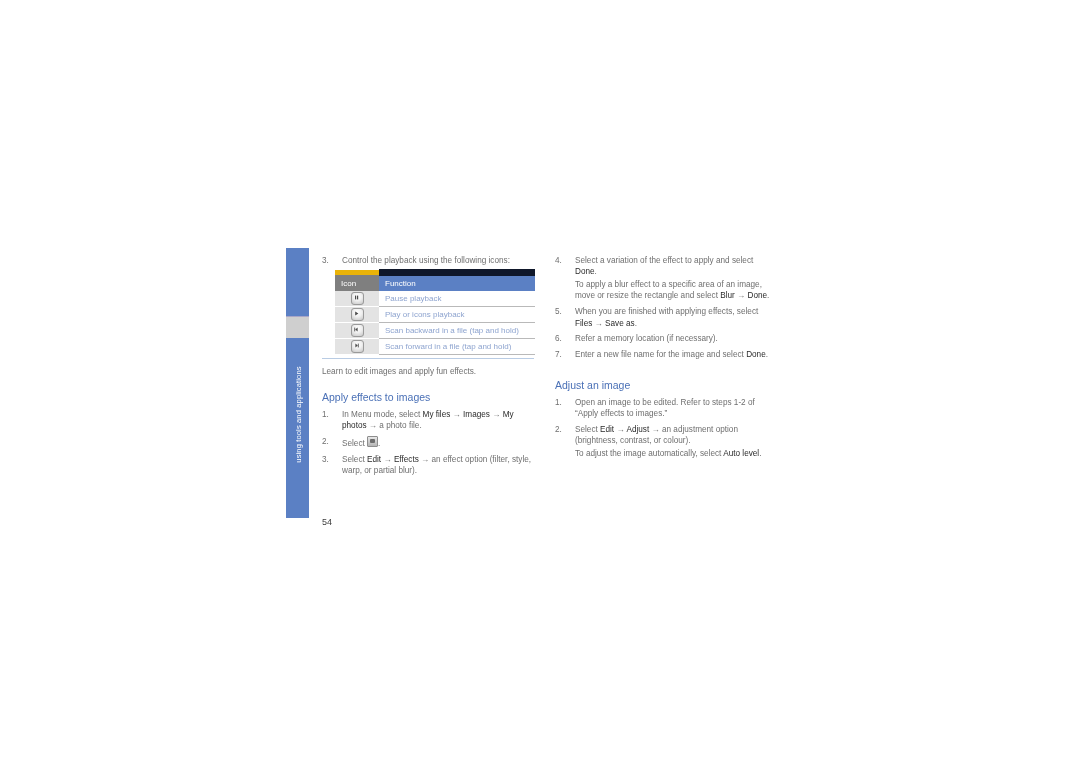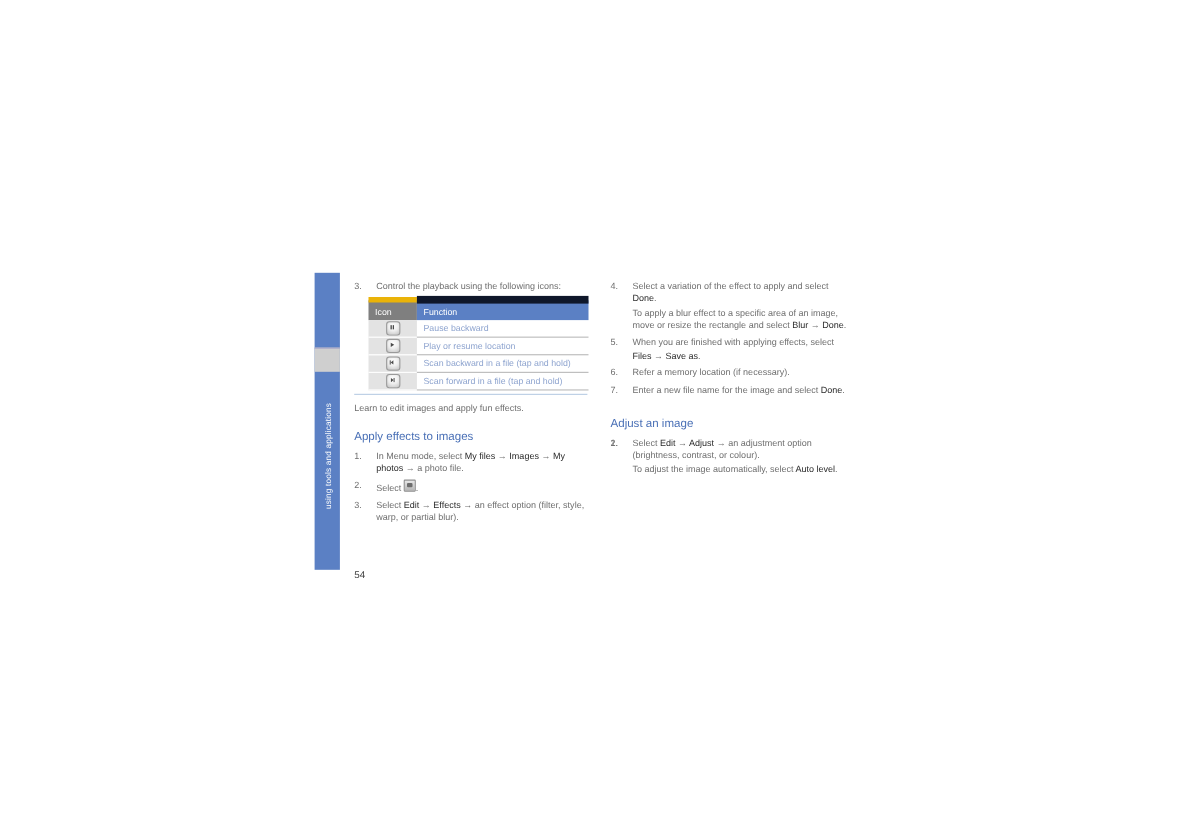--- a/index.html
+++ b/index.html
@@ -237,31 +237,31 @@
       <tbody>
         <tr>
           <td class="td-icon">
             <span class="glyph-btn">
               <svg width="7" height="7" viewBox="0 0 7 7">
                   <rect x="2" y="1.6" width="1.2" height="3.8" fill="#4a4a4a"></rect>
                   <rect x="4" y="1.6" width="1.2" height="3.8" fill="#4a4a4a"></rect>
                 </svg>
             </span>
           </td>
-          <td class="td-func">Pause backward</td>
+          <td class="td-func">Pause playback</td>
         </tr>
         <tr>
           <td class="td-icon">
             <span class="glyph-btn">
               <svg width="7" height="7" viewBox="0 0 7 7">
                   <polygon points="2.2,1.5 5.4,3.5 2.2,5.5" fill="#4a4a4a"></polygon>
                 </svg>
             </span>
           </td>
-          <td class="td-func">Play or resume location</td>
+          <td class="td-func">Play or icons playback</td>
         </tr>
         <tr>
           <td class="td-icon">
             <span class="glyph-btn">
               <svg width="7" height="7" viewBox="0 0 7 7">
                   <polygon points="4.6,1.6 4.6,5.4 2.2,3.5" fill="#4a4a4a"></polygon>
                   <rect x="1.3" y="1.6" width="0.9" height="3.8" fill="#4a4a4a"></rect>
                 </svg>
             </span>
           </td>
@@ -315,21 +315,21 @@
       <span class="num">6.</span><span>Refer a memory location (if necessary).</span>
     </div>
 
     <div class="step">
       <span class="num">7.</span><span>Enter a new file name for the image and select </span><b>Done</b><span>.</span>
     </div>
 
     <h2 class="h2-title right-top">Adjust an image</h2>
 
     <div class="step">
-      <span class="num">1.</span>
+      <span class="num">1.</span><span>Open an image to be edited. Refer to steps 1-2 of “Apply effects to images.”</span>
     </div>
 
     <div class="step">
       <span class="num">2.</span><span>Select </span><b>Edit</b><span class="arrow"> → </span><b>Adjust</b><span> → an adjustment option (brightness, contrast, or colour).</span>
       <span class="sub"><span>To adjust the image automatically, select </span><b>Auto level</b><span>.</span></span>
     </div>
 
   </div>
 
   <div id="page-number">54</div>

